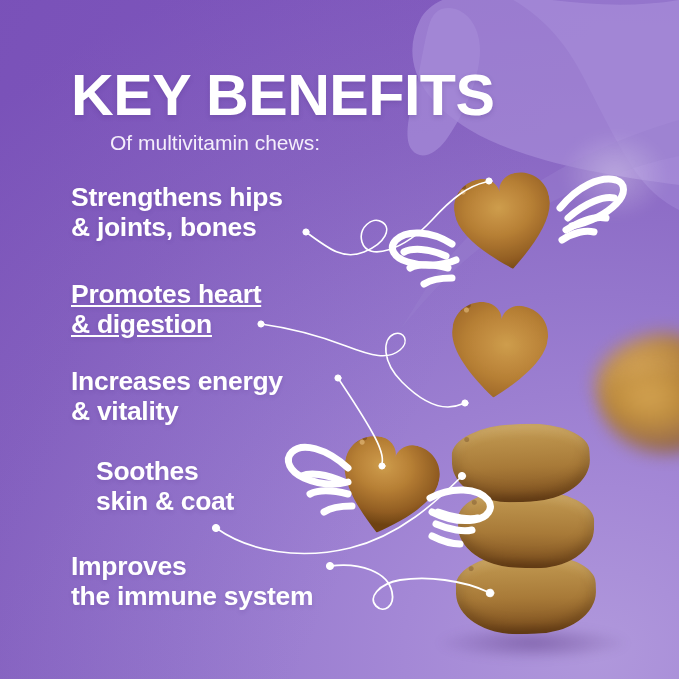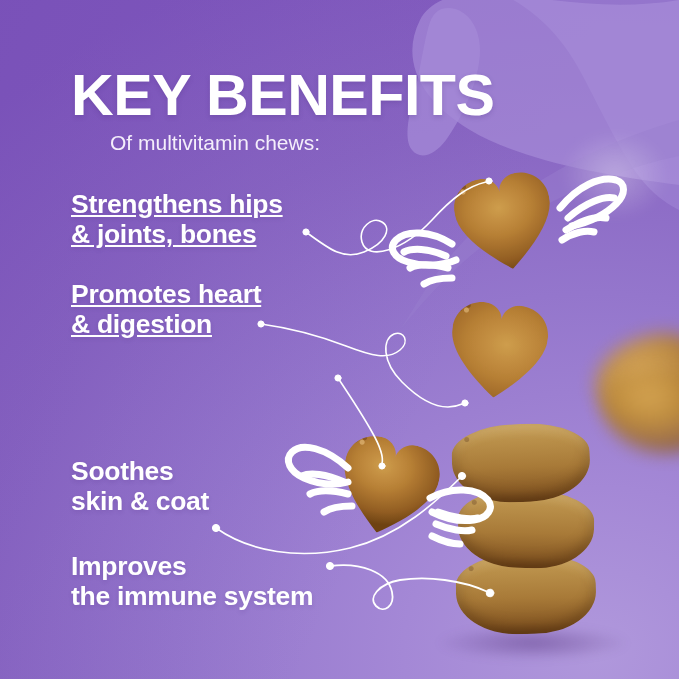--- a/index.html
+++ b/index.html
@@ -66,24 +66,24 @@
     position: absolute;
     left: 71px;
     font-size: 26.5px;
     line-height: 30px;
     font-weight: 800;
     letter-spacing: -0.3px;
     color: #ffffff;
     white-space: pre-line;
     text-shadow: 0 2px 4px rgba(70,40,120,0.16);
   }
-  .b0 { top: 189px; text-decoration: underline; }
+  .b0 { top: 182px; }
   .b1 { top: 279px; text-decoration: underline; }
   .b2 { top: 366px; }
-  .b3 { top: 456px; }
+  .b3 { top: 456px; margin-left: 25px; }
   .b4 { top: 551px; }
 
   
   .chew {
     position: absolute;
     background-repeat: no-repeat;
   }
   .heart {
     background-image:
       radial-gradient(circle at 22% 26%, rgba(255,232,180,0.55) 0 2px, rgba(0,0,0,0) 3px),
@@ -147,20 +147,22 @@
     </g>
   </svg>
 
   <div class="title">KEY BENEFITS</div>
   <div class="subtitle">Of multivitamin chews:</div>
 
   <div class="benefit b0">Strengthens hips
 &amp; joints, bones</div>
   <div class="benefit b1">Promotes heart
 &amp; digestion</div>
+  <div class="benefit b2">Increases energy
+&amp; vitality</div>
   <div class="benefit b3">Soothes
 skin &amp; coat</div>
   <div class="benefit b4">Improves
 the immune system</div>
 
   <div class="blur-chew" style="left:596px; top:336px; width:118px; height:92px; transform:rotate(-16deg);"></div>
   <div class="blur-chew" style="left:604px; top:372px; width:110px; height:80px; transform:rotate(8deg); opacity:0.85;"></div>
 
   <div class="shadow-soft" style="left:438px; top:626px; width:190px; height:34px;"></div>
 

